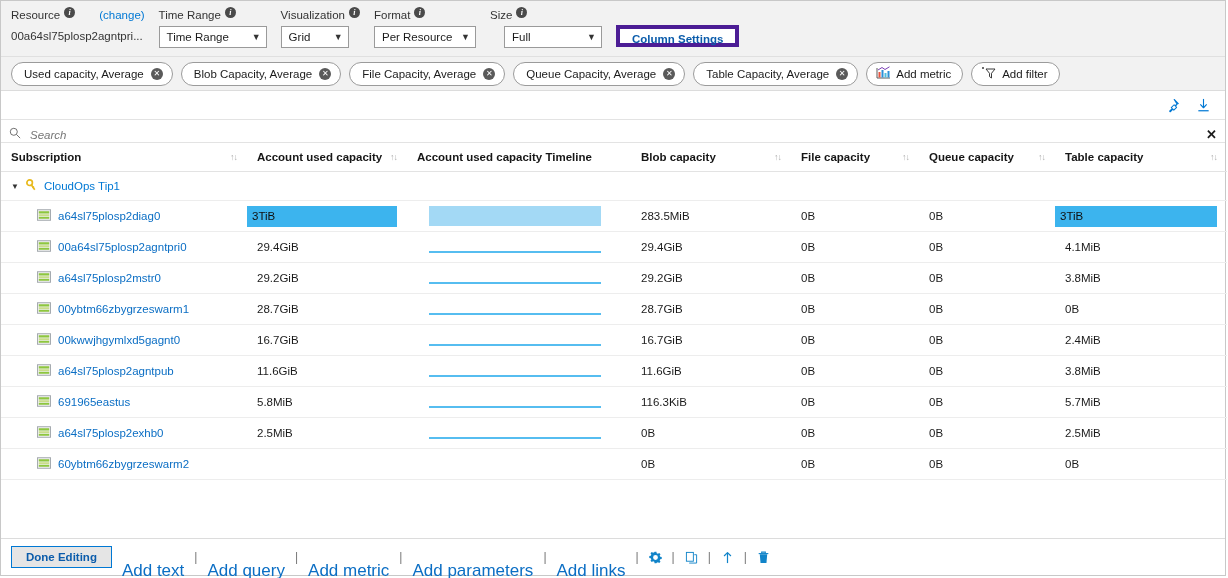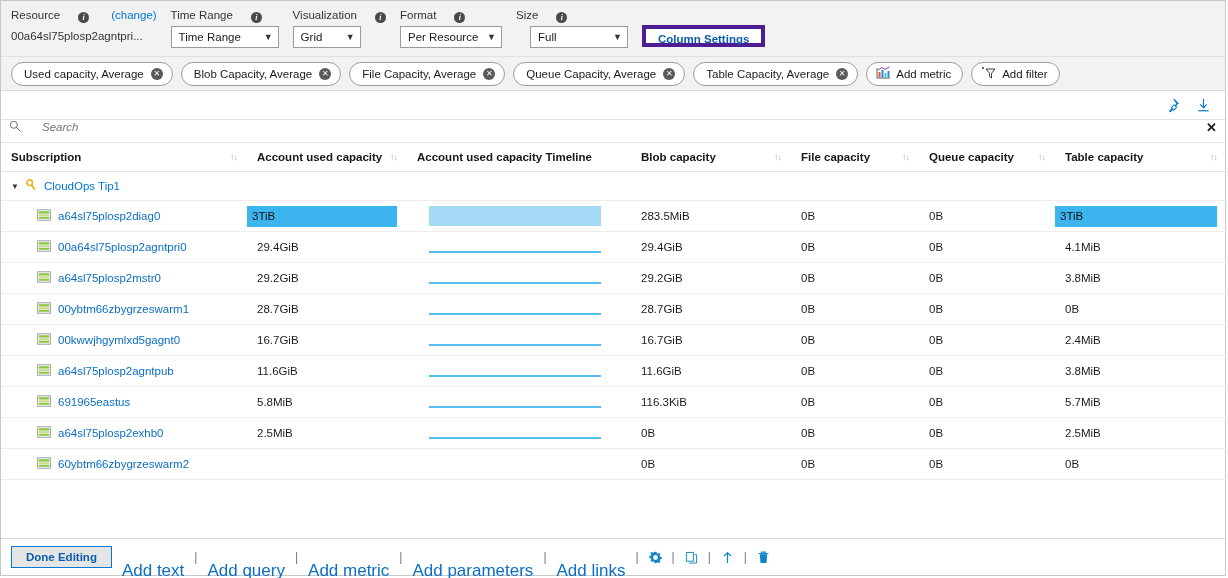--- a/index.html
+++ b/index.html
@@ -16,29 +16,29 @@
     box-sizing:border-box;display:flex;flex-direction:column;
   }
   
   .controls{
     background:#f2f2f2;border-bottom:1px solid #e0e0e0;
     padding:6px 10px 8px 10px;display:flex;align-items:flex-start;gap:14px;
     height:56px;box-sizing:border-box;
   }
   .ctrl{display:flex;flex-direction:column;gap:3px;}
   .ctrl-label{
-    font-size:11.5px;color:#333;display:flex;align-items:flex-end;gap:18px;
+    font-size:11.5px;color:#333;display:flex;align-items:flex-start;gap:4px;
     height:16px;line-height:16px;white-space:nowrap;
   }
   .info-i{
     display:inline-block;width:11px;height:11px;border-radius:50%;
     background:#4a4a4a;color:#fff;font-size:8px;line-height:11px;
     text-align:center;font-family:"Liberation Serif",serif;font-style:italic;font-weight:bold;
   }
-  .change-link{color:#0078d4;font-size:11.5px;margin-left:4px;}
+  .change-link{color:#0078d4;font-size:11.5px;margin-left:20px;}
   .resource-value{font-size:11.5px;color:#333;line-height:20px;white-space:nowrap;}
   .select-box{
     border:1px solid #9a9a9a;background:#fff;height:22px;
     display:flex;align-items:center;justify-content:space-between;
     padding:0 5px 0 7px;font-size:11.5px;color:#1b1b1b;box-sizing:border-box;
   }
   .w-time{width:108px;}
   .w-vis{width:68px;}
   .w-fmt{width:102px;}
   .w-size{width:98px;margin-left:14px;}
@@ -66,21 +66,21 @@
   .chip.action{padding:0 11px 0 9px;gap:5px;}
   
   .grid-tools{
     display:flex;justify-content:flex-end;align-items:center;gap:16px;
     height:28px;padding:0 14px 0 0;background:#fff;
   }
   .tool-ico{color:#0078d4;cursor:pointer;display:flex;align-items:center;}
   
   .searchbar{
     border-top:1px solid #e3e3e3;border-bottom:1px solid #e3e3e3;
-    height:22px;display:flex;align-items:flex-start;padding:0 8px 0 8px;gap:19px;background:#fff;
+    height:22px;display:flex;align-items:flex-end;padding:0 8px 0 8px;gap:7px;background:#fff;
   }
   .search-input{
     flex:1;border:none;outline:none;font-size:11.5px;font-style:italic;color:#767676;
     font-family:"Liberation Sans",sans-serif;background:transparent;
   }
   .search-x{color:#1b1b1b;font-size:13px;font-weight:bold;cursor:pointer;}
   
   .tbl{width:100%;border-collapse:collapse;table-layout:fixed;}
   .tbl th{
     font-size:11.5px;font-weight:bold;color:#161616;text-align:left;

